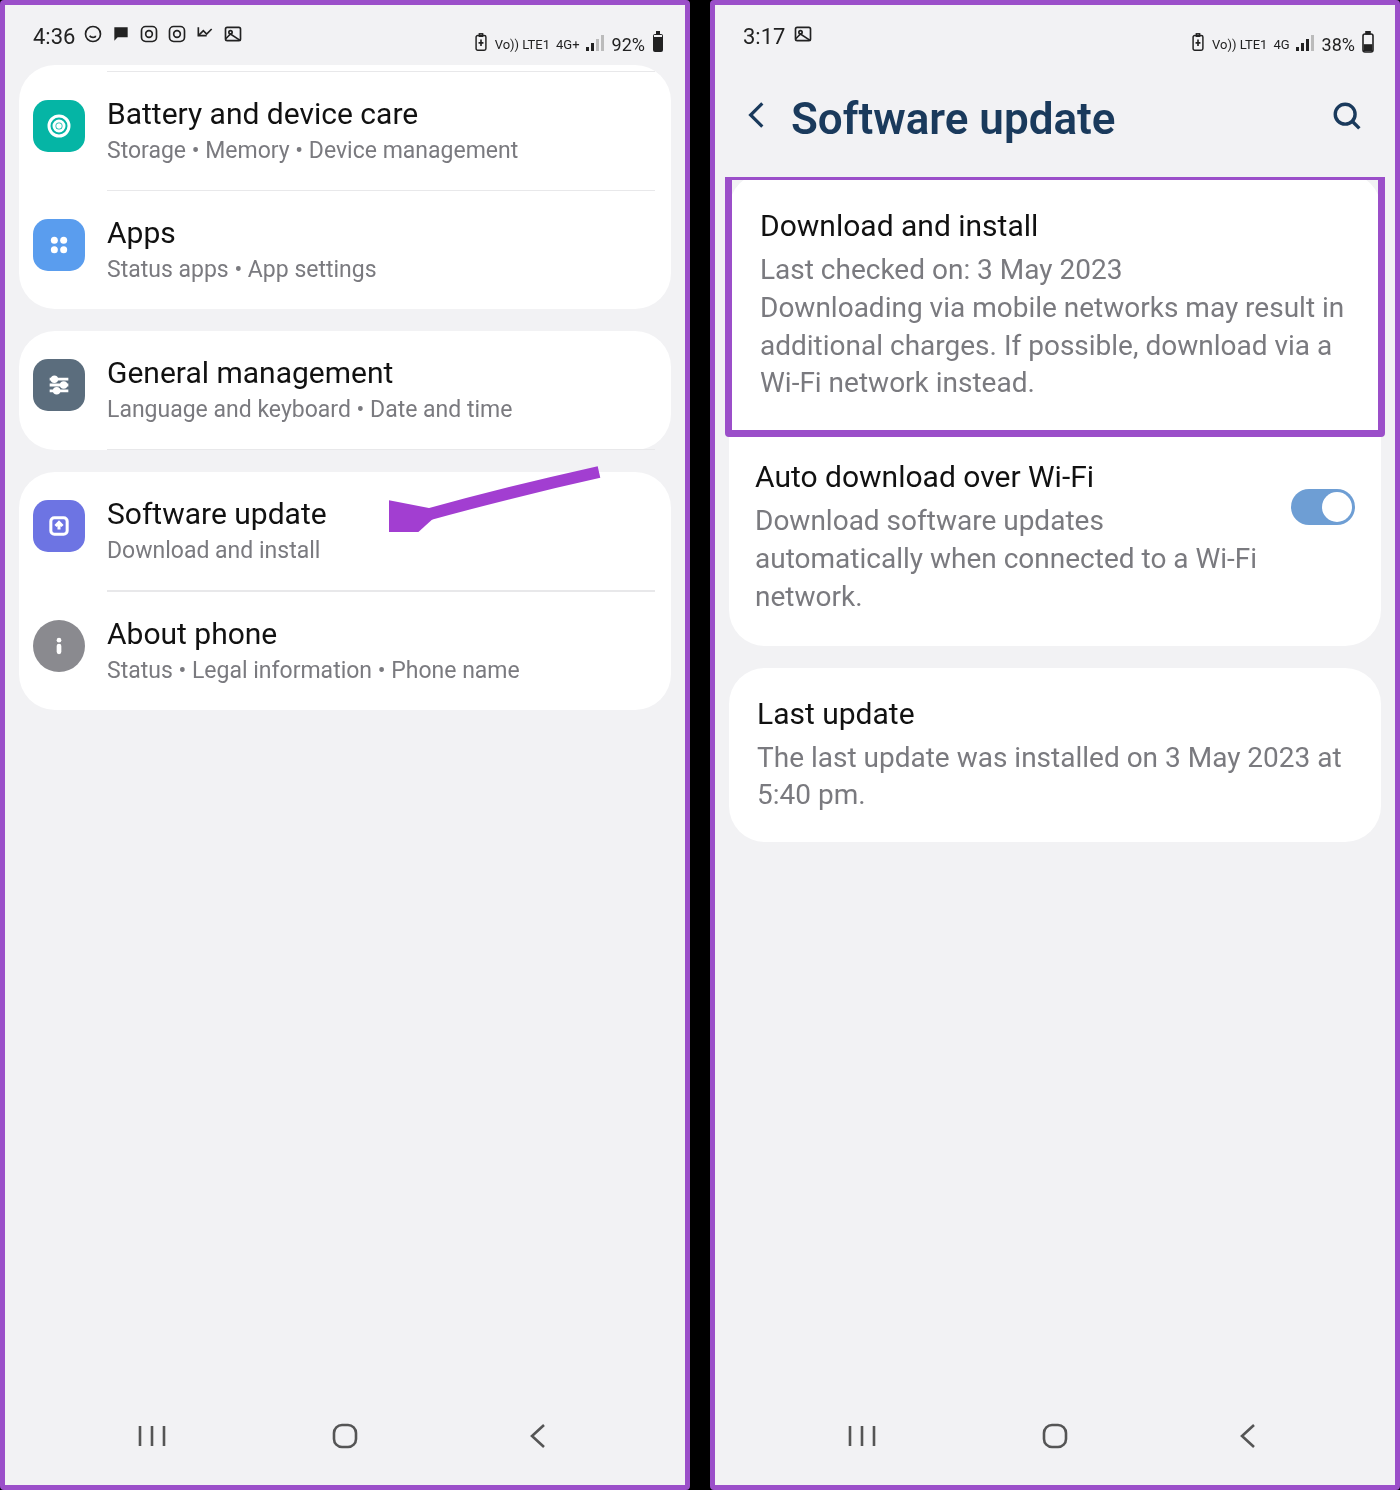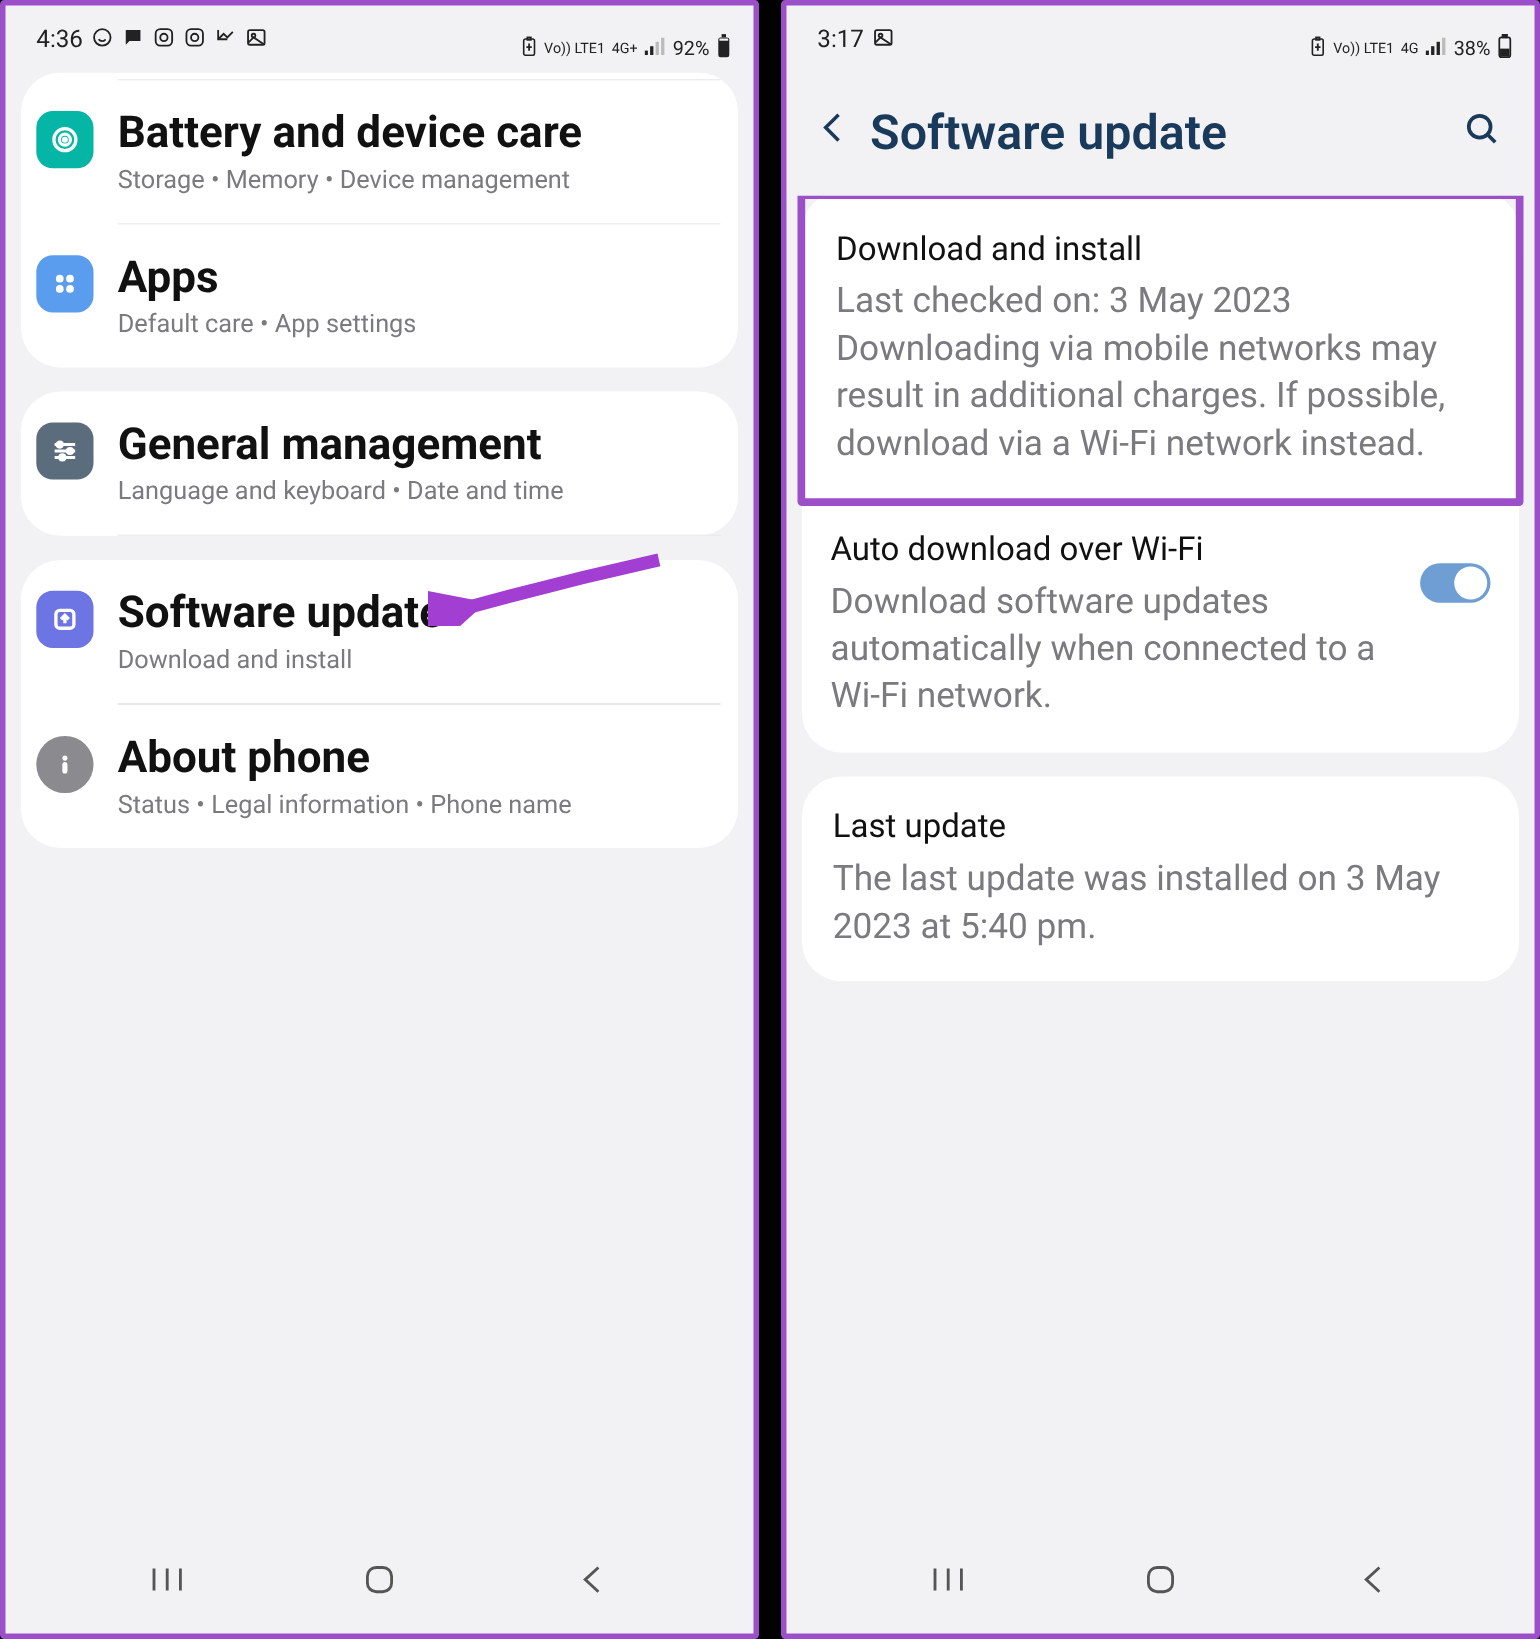--- a/index.html
+++ b/index.html
@@ -68,24 +68,23 @@
     height: 52px;
     border-radius: 15px;
     flex-shrink: 0;
     display: flex;
     align-items: center;
     justify-content: center;
     margin-top: 4px;
   }
   .row-text { flex: 1; }
   .row-title {
-    font-size: 40px;
+    font-size: 30px;
     color: #111;
     margin-bottom: 4px;
-    font-weight: bold;
   }
   .row-sub {
     font-size: 23px;
     color: #7a7a7f;
     line-height: 1.35;
   }
   .divider {
     height: 1px;
     background: #e8e8ea;
     margin: 0 16px 0 88px;
@@ -107,21 +106,21 @@
   .nav-btn { width: 38px; height: 38px; display:flex; align-items:center; justify-content:center; color:#555; }
   .highlight-box {
     border: 7px solid #9b4fc9;
     border-radius: 4px;
     margin: -4px;
   }
   .update-row {
     padding: 28px 28px;
   }
   .update-title { font-size: 30px; color: #111; margin-bottom: 8px; }
-  .update-sub { font-size: 32px; color: #7a7a7f; line-height: 1.35; }
+  .update-sub { font-size: 28px; color: #7a7a7f; line-height: 1.35; }
   .toggle-row {
     display: flex;
     padding: 26px 26px 30px 26px;
     gap: 30px;
     align-items: flex-start;
   }
   .toggle-text { flex: 1; }
   .toggle {
     width: 64px;
     height: 36px;
@@ -239,21 +238,21 @@
         <div class="row-icon" style="background:#5a9dee">
           <svg width="28" height="28" viewBox="0 0 24 24" fill="#fff">
               <circle cx="8" cy="8" r="3"></circle>
               <circle cx="16" cy="8" r="3"></circle>
               <circle cx="8" cy="16" r="3"></circle>
               <circle cx="16" cy="16" r="3"></circle>
             </svg>
         </div>
         <div class="row-text">
           <div class="row-title">Apps</div>
-          <div class="row-sub">Default care  •  App settings</div>
+          <div class="row-sub">Status apps  •  App settings</div>
         </div>
       </div>
     </div>
 
     <div class="card">
       <div class="row">
         <div class="row-icon" style="background:#5b6d7d">
           <svg width="28" height="28" viewBox="0 0 24 24" fill="none" stroke="#fff" stroke-width="2.4">
               <path d="M4 7h16M4 12h16M4 17h16"></path>
               <circle cx="8" cy="7" r="2" fill="#fff"></circle>

